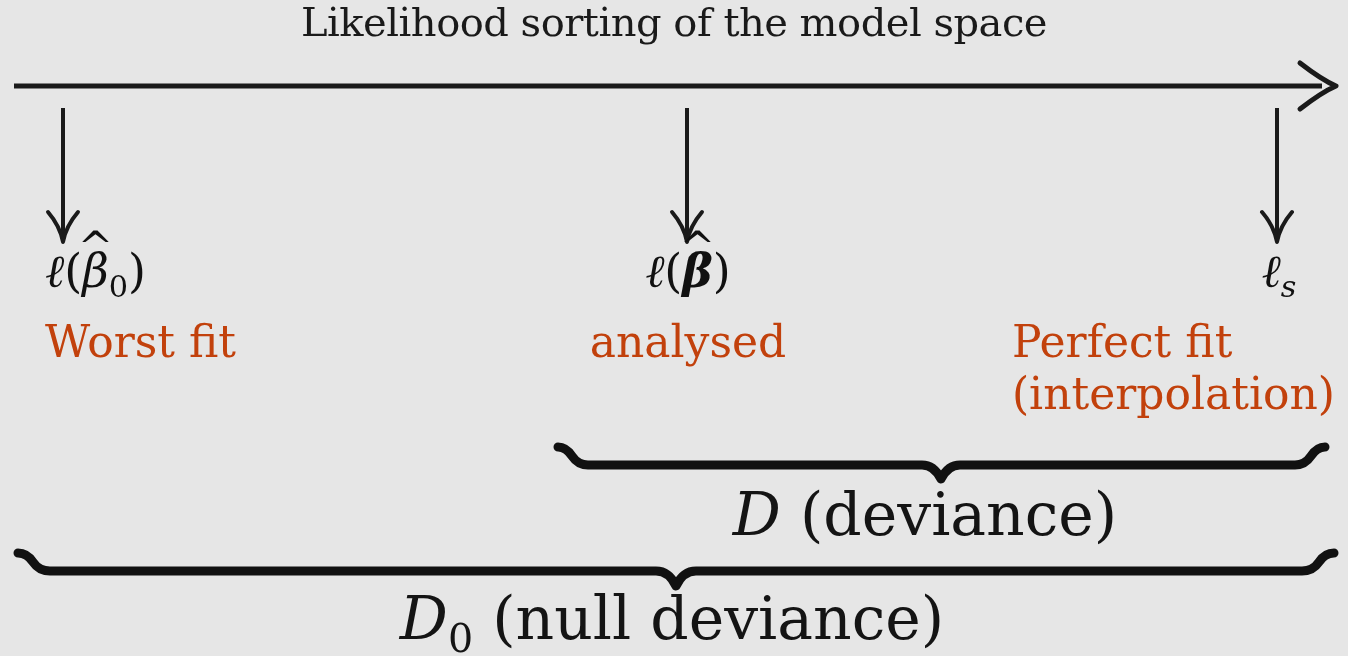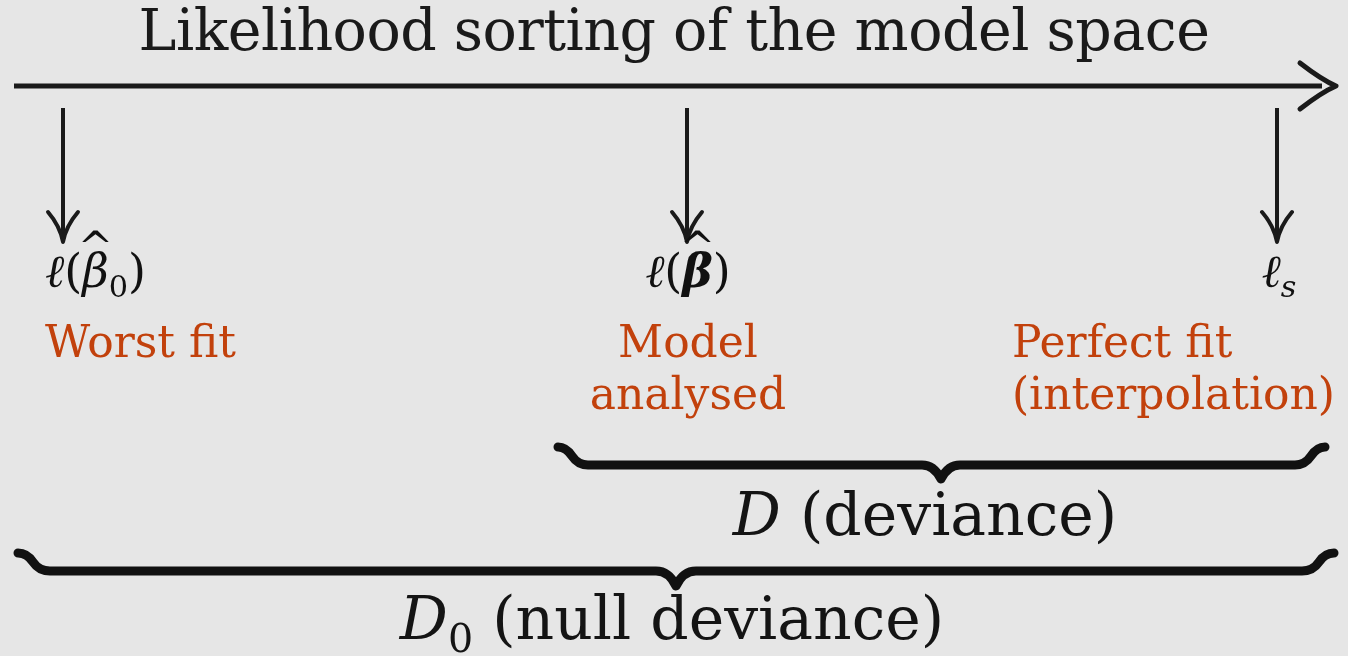--- a/index.html
+++ b/index.html
@@ -20,21 +20,21 @@
     background: #e6e6e6;
   }
   .abs { position: absolute; }
 
   
   #title {
     left: 0;
     top: 2px;
     width: 1348px;
     text-align: center;
-    font-size: 57px;
+    font-size: 40px;
     line-height: 1.0;
     color: #1a1a1a;
     letter-spacing: -0.5px;
     white-space: nowrap;
   }
 
   
   #vector {
     left: 0;
     top: 0;
@@ -168,21 +168,20 @@
 
   <div class="abs prose" style="left:45px; top:316px;">
     <div>Worst fit</div>
   </div>
 
   <div class="abs mathlabel c" style="left:688px; top:248px;">
     <span class="ell">ℓ</span><span>(</span><span class="hatwrap"><span class="hatmark">^</span><span class="varbold">β</span></span><span>)</span>
   </div>
 
   <div class="abs prose c" style="left:688px; top:316px; text-align:center;">
-    <div>Model</div>
     <div>analysed</div>
   </div>
 
   <div class="abs mathlabel c" style="left:1279px; top:248px;">
     <span class="ell">ℓ</span><span class="sub">s</span>
   </div>
 
   <div class="abs prose" style="left:1301px; top:316px; text-align:left; transform:translateX(-100%);margin-left:34px;">
     <div>Perfect fit</div>
     <div>(interpolation)</div>

